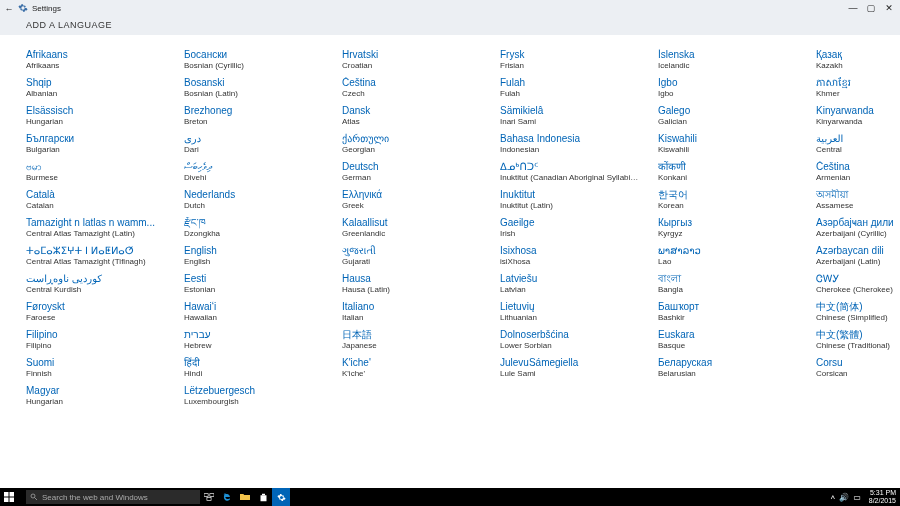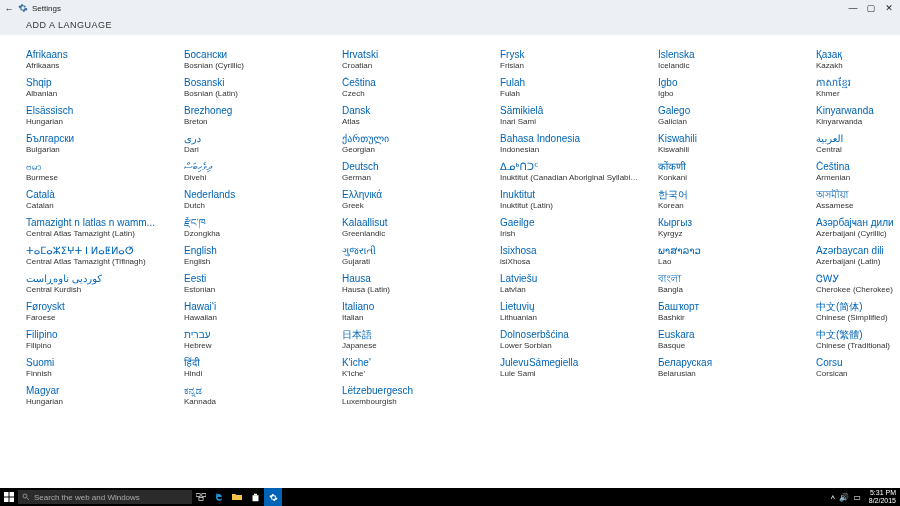--- a/index.html
+++ b/index.html
@@ -11,21 +11,21 @@
   .winbtns{display:flex}
   .winbtn{width:18px;text-align:center;font-size:9px;line-height:14px}
   .header{height:18px;background:#eceff3;display:flex;align-items:center;padding-left:26px;font-size:9px;letter-spacing:.5px;color:#333;border-bottom:1px solid transparent}
   .content{flex:1;overflow:hidden;padding:14px 0 0 26px}
   .grid{display:grid;grid-template-columns:repeat(6,140px);column-gap:18px;row-gap:6px}
   .lang{display:flex;flex-direction:column;min-width:0}
   .native{color:#0064b6;font-size:10px;line-height:12px;white-space:nowrap;overflow:hidden;text-overflow:ellipsis;cursor:default}
   .sub{color:#333;font-size:8px;line-height:10px;white-space:nowrap;overflow:hidden;text-overflow:ellipsis}
   .taskbar{height:18px;background:#000;display:flex;align-items:center;color:#fff;font-size:8px}
   .taskbar .start{width:18px;height:18px;display:flex;align-items:center;justify-content:center}
-  .taskbar .search{width:170px;height:14px;background:#2b2b2b;margin-left:0;display:flex;align-items:center;padding-left:4px;color:#aaa;font-size:8px}
+  .taskbar .search{width:170px;height:14px;background:#2b2b2b;margin-left:8px;display:flex;align-items:center;padding-left:4px;color:#aaa;font-size:8px}
   .taskbar .tbicon{width:18px;height:18px;display:flex;align-items:center;justify-content:center}
   .taskbar .spacer{flex:1}
   .tray{display:flex;align-items:center;padding-right:4px;gap:4px}
   .clock{display:flex;flex-direction:column;align-items:flex-end;line-height:8px;font-size:7px;margin-left:4px}
   svg{display:block}
 </style>
 </head>
 <body>
 
 <div class="window">
@@ -336,24 +336,20 @@
         </div>
         <div class="lang">
           <div class="native">Corsu</div>
           <div class="sub">Corsican</div>
         </div>
         <div class="lang">
           <div class="native">Magyar</div>
           <div class="sub">Hungarian</div>
         </div>
         <div class="lang">
-          <div class="native">ಕನ್ನಡ</div>
-          <div class="sub">Kannada</div>
-        </div>
-        <div class="lang">
           <div class="native">Lëtzebuergesch</div>
           <div class="sub">Luxembourgish</div>
         </div>
       </div>
   </div>
 
   <div class="taskbar">
     <div class="start">
       <svg width="10" height="10" viewBox="0 0 10 10">
           <rect x="0" y="0" width="4.5" height="4.5" fill="#fff"></rect>

